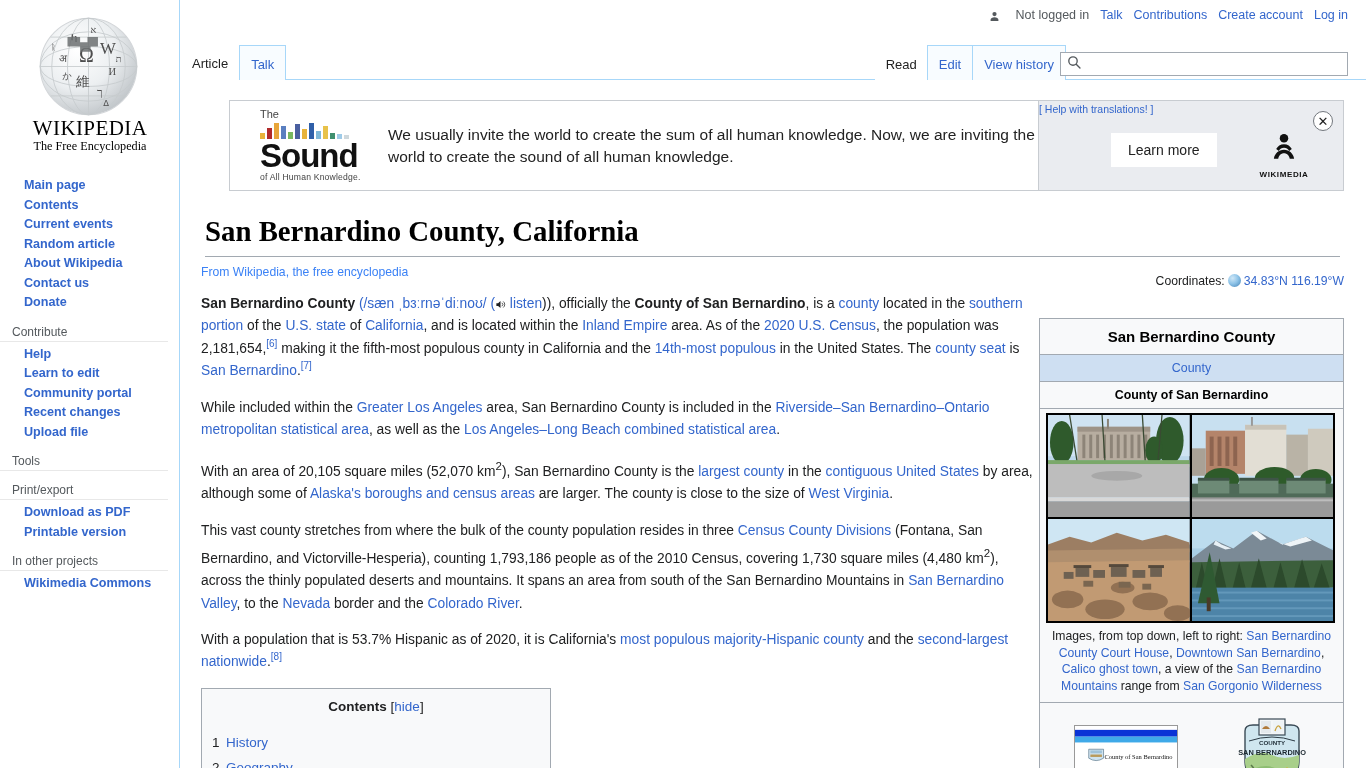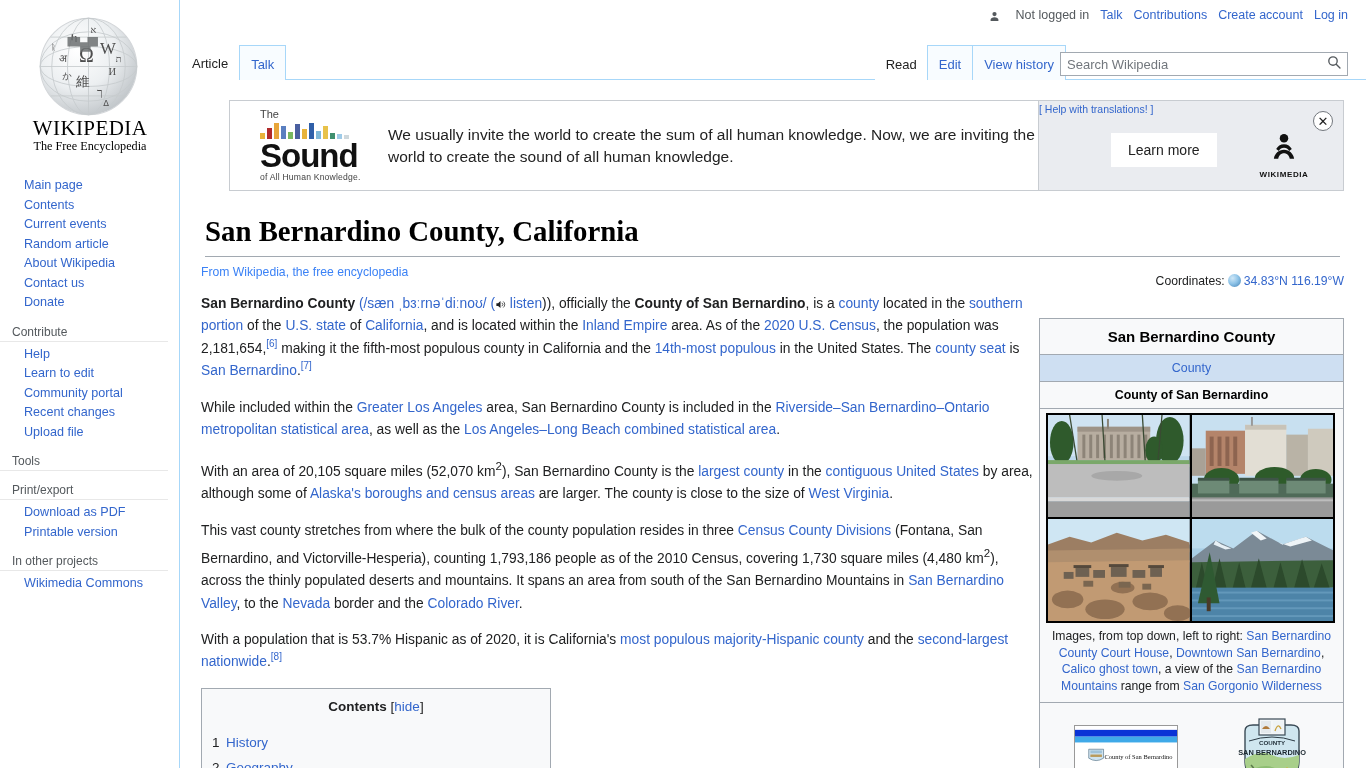--- a/index.html
+++ b/index.html
@@ -50,21 +50,21 @@
     position: absolute; left: 0; top: 139px; width: 180px; text-align: center;
     font-family: "Liberation Serif", serif; font-size: 12.2px; color: #000;
   }
   .nav-portal { padding: 0 0 0 0; margin-top: 0px; }
   .portal-heading {
     font-size: 12px; color: #54595d;
     padding: 4px 0 2px 12px; margin: 8px 11px 0 0;
     border-bottom: 1px solid #e8e8e8;
   }
   .portal-list { list-style: none; margin: 3px 0 0 0; padding: 0; }
-  .portal-list li { padding: 0; margin: 0; }
+  .portal-list li { padding: 0; margin: 0; font-weight: bold; }
   .portal-list li a {
     display: block; font-size: 12.6px; line-height: 19.5px;
     padding: 0 0 0 24px; color: #3366cc;
   }
   #first-portal { margin-top: 16px; }
 
   
   #content-head {
     position: absolute; left: 181px; top: 30px; right: 0; height: 50px;
   }
@@ -378,21 +378,20 @@
     <div id="ns-tabs">
       <div class="ns-tab selected">Article</div>
       <div class="ns-tab unselected">Talk</div>
     </div>
     <div id="right-tabs">
       <div class="view-tab selected">Read</div>
       <div class="view-tab">Edit</div>
       <div class="view-tab">View history</div>
     </div>
     <div id="search-box">
-      <input id="search-input" type="text" placeholder="Search Wikipedia" style="">
       <button id="search-btn">
         <span>
           <svg width="15" height="15" viewBox="0 0 20 20">
             <circle cx="8" cy="8" r="5.6" fill="none" stroke="#54595d" stroke-width="1.8"></circle>
             <line x1="12.3" y1="12.3" x2="17.3" y2="17.3" stroke="#54595d" stroke-width="1.8" stroke-linecap="round"></line>
           </svg>
         </span>
       </button>
     </div>
   </div>

